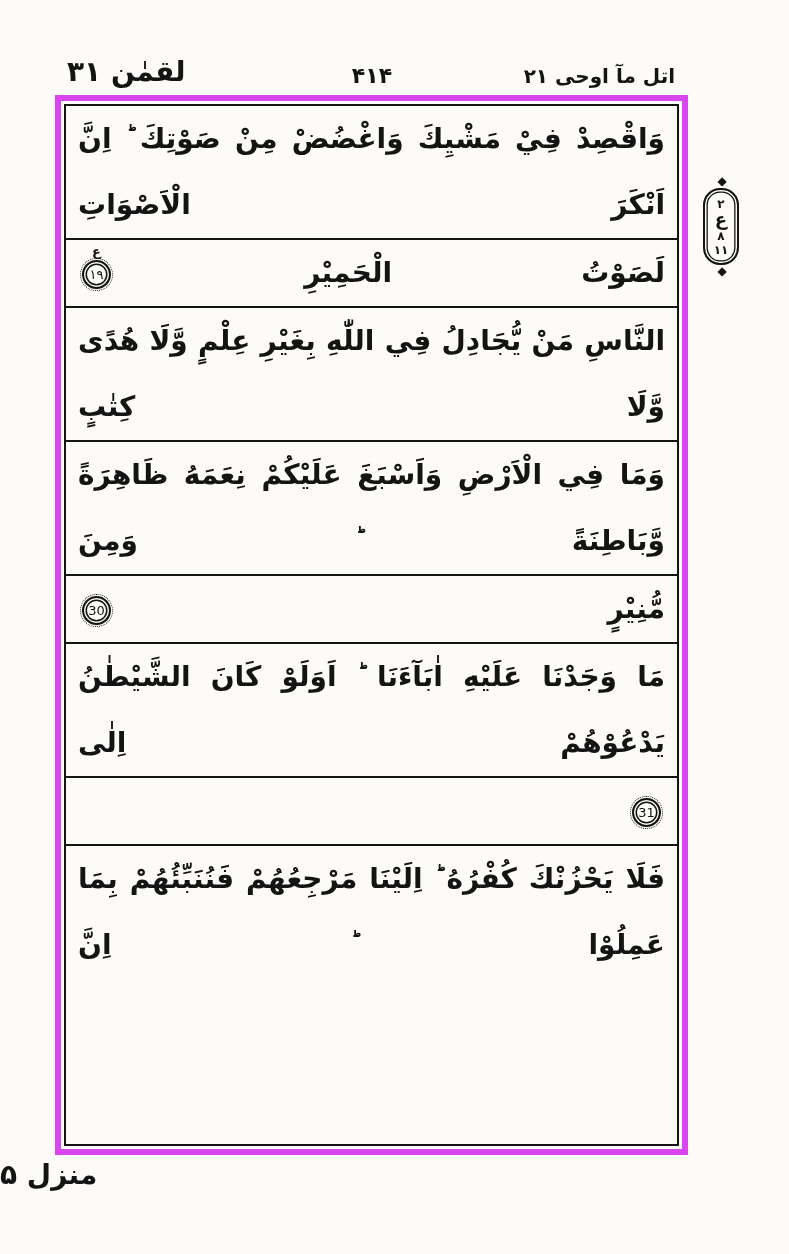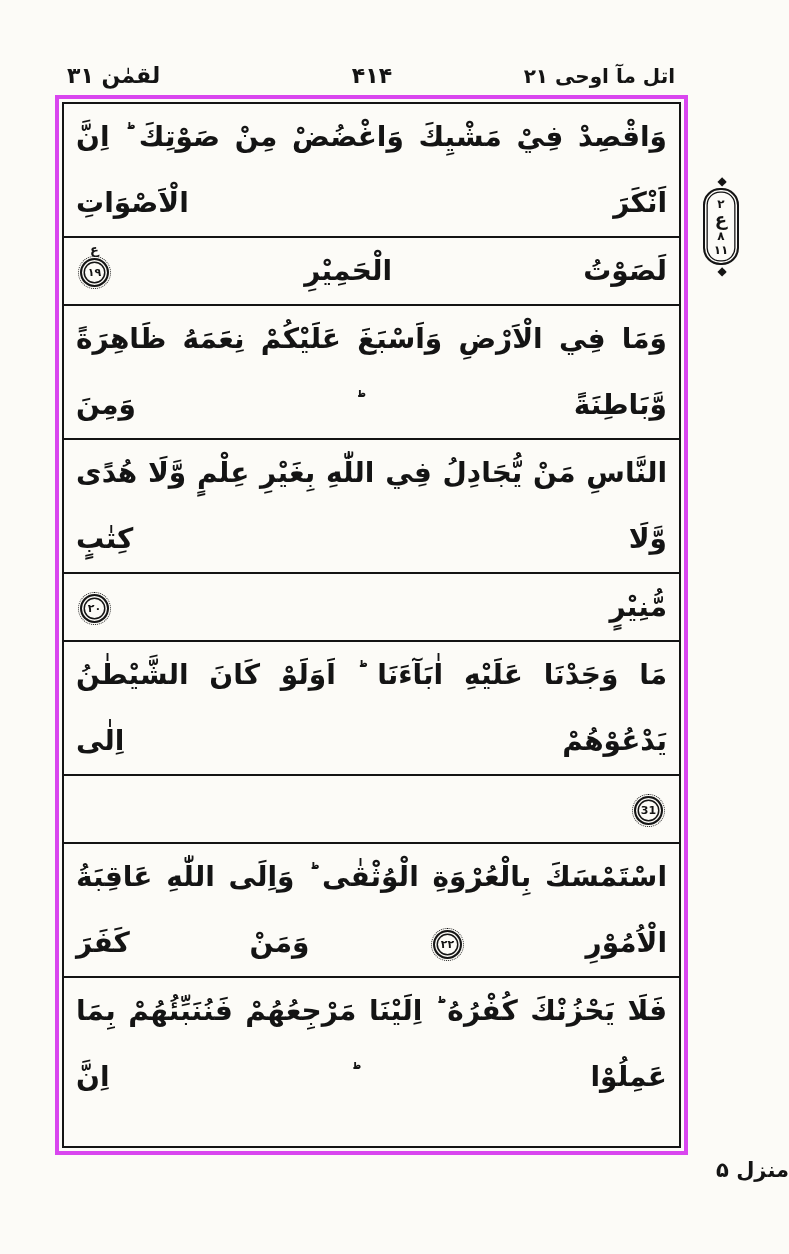--- a/index.html
+++ b/index.html
@@ -9,27 +9,27 @@
     background:#fcfbf7;
     font-family:"DejaVu Sans",sans-serif;
     color:#141414;
     overflow:hidden;
   }
   
   .header{
     position:absolute;top:46px;left:55px;width:634px;height:44px;
     font-weight:bold;
   }
-  .h-left{position:absolute;left:12px;bottom:2px;font-size:22px;direction:rtl;}
+  .h-left{position:absolute;left:12px;bottom:2px;font-size:28px;direction:rtl;}
   .h-center{position:absolute;left:0;right:0;bottom:2px;text-align:center;font-size:22px;letter-spacing:1px;}
   .h-right{position:absolute;right:14px;bottom:2px;font-size:20px;direction:rtl;}
   
   .frame{
     position:absolute;left:55px;top:95px;width:633px;height:1060px;
-    border:4px solid #d946ef;box-sizing:border-box;padding:3px;
+    border:6px solid #d946ef;box-sizing:border-box;padding:3px;
     background:#fcfbf7;
   }
   .frame-inner{
     width:100%;height:100%;box-sizing:border-box;
     border:2px solid #141414;
     display:grid;grid-template-rows:repeat(15,1fr);
   }
   .qrow{
     border-bottom:2.5px solid #141414;
     direction:rtl;
@@ -49,21 +49,21 @@
     width:25px;height:25px;
     border:2px solid #141414;border-radius:50%;
     box-shadow:inset 0 0 0 1.5px #fcfbf7, inset 0 0 0 3px #141414;
     outline:1px dotted #141414;outline-offset:1px;
     vertical-align:-7px;margin:0 4px;
     background:#fcfbf7;
   }
   .ayah-marker .num{
     position:absolute;inset:0;
     display:flex;align-items:center;justify-content:center;
-    font-size:11px;line-height:1;font-weight:bold;
+    font-size:13px;line-height:1;font-weight:normal;
     text-align:center;text-align-last:center;
   }
   .ayah-marker .ruku{
     position:absolute;top:-17px;left:50%;transform:translateX(-50%);
     font-size:13px;line-height:1;
   }
   
   .margin-marker{
     position:absolute;left:692px;top:150px;width:58px;height:152px;
     display:flex;flex-direction:column;align-items:center;justify-content:center;
@@ -76,44 +76,43 @@
     box-shadow:inset 0 0 0 1.5px #fcfbf7, inset 0 0 0 2.8px #141414;
     padding:7px 9px 6px;
     display:flex;flex-direction:column;align-items:center;gap:0;
     background:#fcfbf7;
   }
   .cartouche .small-num{font-size:12px;line-height:14px;}
   .cartouche .ain{font-size:18px;line-height:18px;}
   
   .footer{
     position:absolute;top:1158px;left:0;width:789px;
-    text-align:right;font-weight:bold;font-size:21px;direction:rtl;
+    text-align:left;font-weight:bold;font-size:28px;direction:rtl;
   }
 </style>
 </head>
 <body>
 
 <div class="page" style="background: rgb(252, 251, 247); color: rgb(20, 20, 20);">
 
   <div class="header">
     <span class="h-left">لقمٰن ۳۱</span>
     <span class="h-center">۴۱۴</span>
     <span class="h-right">اتل مآ اوحی ۲۱</span>
   </div>
 
   <div class="frame">
     <div class="frame-inner">
         <div class="qrow"><span class="atext">وَاقْصِدْ فِيْ مَشْيِكَ وَاغْضُضْ مِنْ صَوْتِكَ ؕ اِنَّ اَنْكَرَ الْاَصْوَاتِ</span> </div>
         <div class="qrow"><span class="atext">لَصَوْتُ الْحَمِيْرِ</span> <span class="ayah-marker"><span class="num">١٩</span><span class="ruku">ع</span></span>  </div>
+        <div class="qrow"><span class="atext">النَّاسِ مَنْ يُّجَادِلُ فِي اللّٰهِ بِغَيْرِ عِلْمٍ وَّلَا هُدًى وَّلَا كِتٰبٍ</span> </div>
         <div class="qrow"><span class="atext">وَمَا فِي الْاَرْضِ وَاَسْبَغَ عَلَيْكُمْ نِعَمَهُ ظَاهِرَةً وَّبَاطِنَةً ؕ وَمِنَ</span> </div>
-        <div class="qrow"><span class="atext">النَّاسِ مَنْ يُّجَادِلُ فِي اللّٰهِ بِغَيْرِ عِلْمٍ وَّلَا هُدًى وَّلَا كِتٰبٍ</span> </div>
-        <div class="qrow"><span class="atext">مُّنِيْرٍ</span> <span class="ayah-marker"><span class="num">٢٠</span></span>  </div>
+        <div class="qrow"><span class="atext">مُّنِيْرٍ</span> <span class="ayah-marker"><span class="num">30</span></span>  </div>
         <div class="qrow"><span class="atext">مَا وَجَدْنَا عَلَيْهِ اٰبَآءَنَا ؕ اَوَلَوْ كَانَ الشَّيْطٰنُ يَدْعُوْهُمْ اِلٰى</span> </div>
         <div class="qrow"> <span class="ayah-marker"><span class="num">31</span></span>  </div>
-        <div class="qrow"><span class="atext">اسْتَمْسَكَ بِالْعُرْوَةِ الْوُثْقٰى ؕ وَاِلَى اللّٰهِ عَاقِبَةُ الْاُمُوْرِ</span> <span class="ayah-marker"><span class="num">٢٢</span></span> <span class="atext">وَمَنْ كَفَرَ</span> </div>
         <div class="qrow"><span class="atext">فَلَا يَحْزُنْكَ كُفْرُهُ ؕ اِلَيْنَا مَرْجِعُهُمْ فَنُنَبِّئُهُمْ بِمَا عَمِلُوْا ؕ اِنَّ</span> </div>
       </div>
   </div>
 
   <div class="margin-marker">
     <div class="finial">◆</div>
     <div class="cartouche">
       <span class="small-num">۲</span>
       <span class="ain">ع</span>
       <span class="small-num">۸</span>

